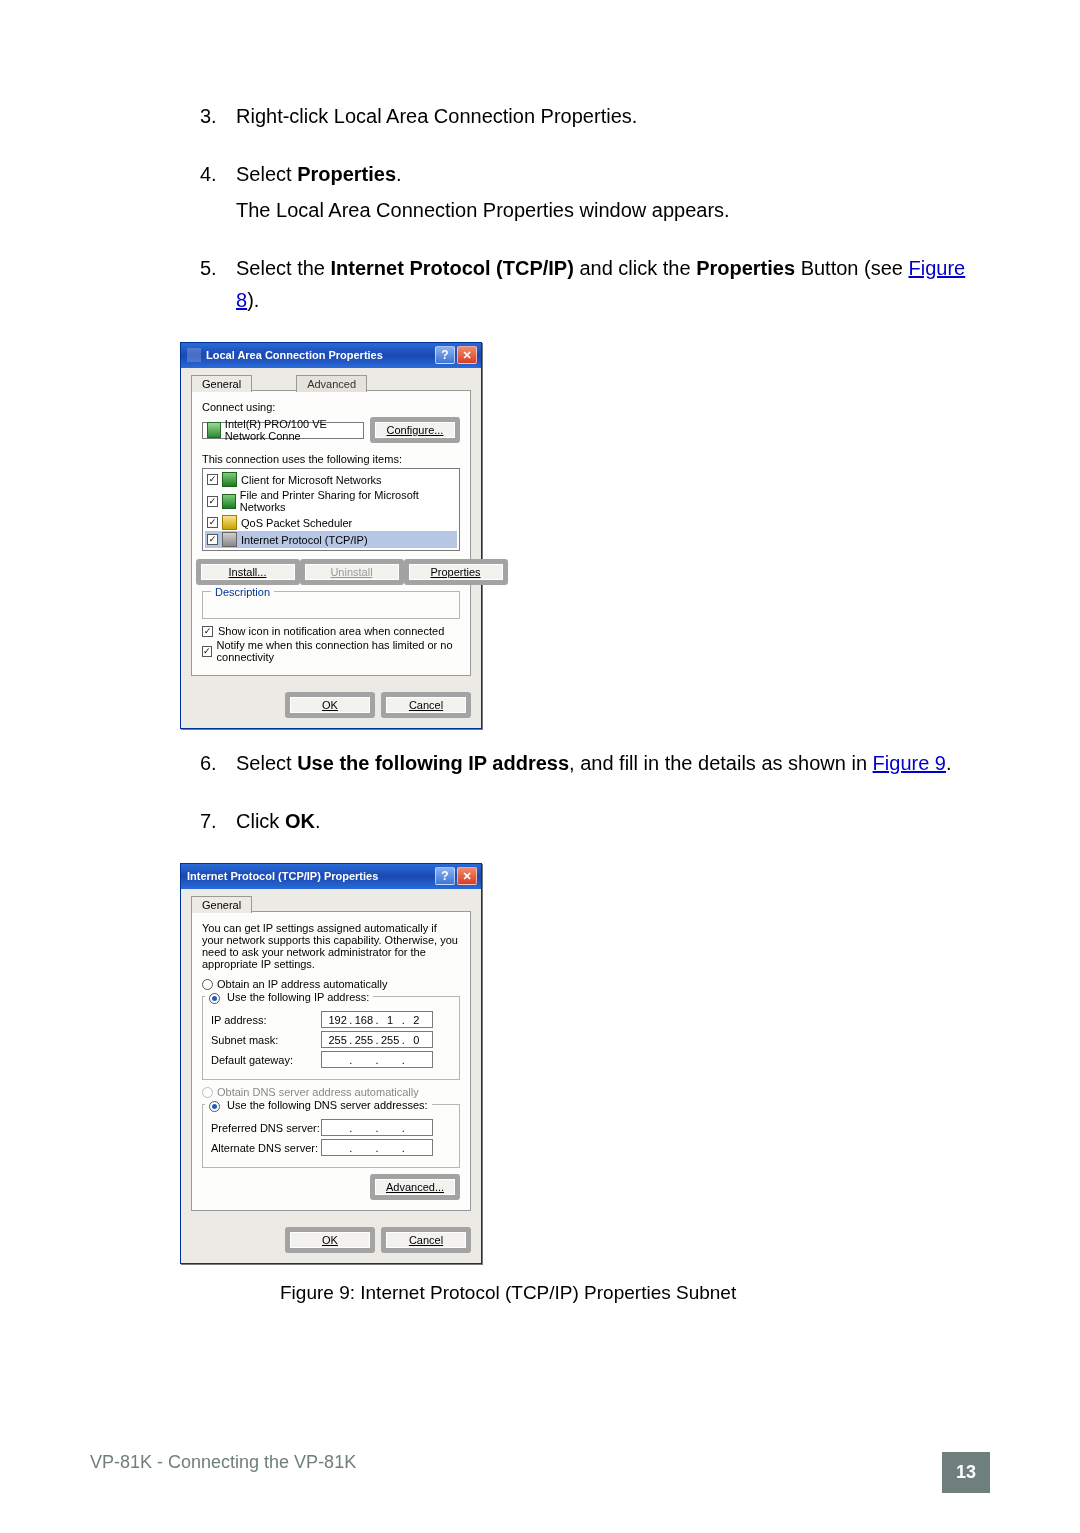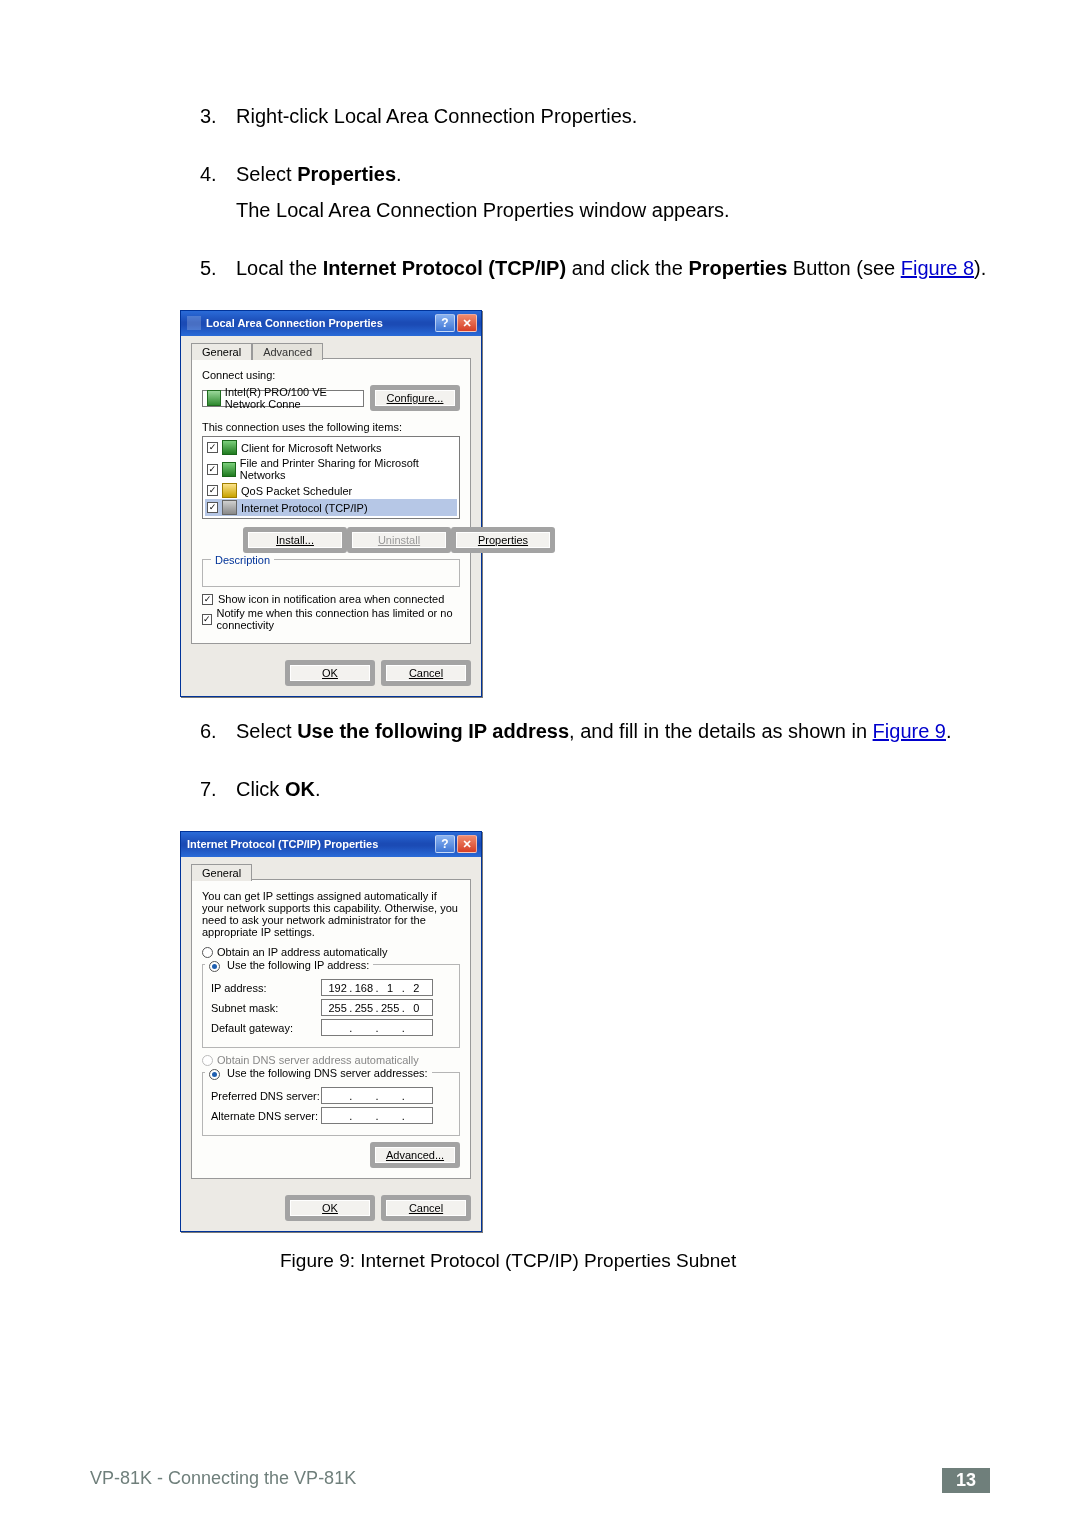--- a/index.html
+++ b/index.html
@@ -102,20 +102,21 @@
     background: linear-gradient(#f08b6d,#d63f27);
     color: #fff;
     font-size: 11px;
   }
   .xp-body {
     padding: 6px 10px 8px 10px;
   }
   .xp-tabs {
     display: flex;
     margin-bottom: -1px;
+    gap: 44px;
   }
   .xp-tab {
     border: 1px solid #999;
     border-bottom: none;
     padding: 2px 10px;
     background: #eceae5;
     font-size: 11px;
     position: relative;
     top: 1px;
   }
@@ -271,21 +272,21 @@
     display: flex;
     justify-content: space-between;
     font-size: 18px;
   }
   .footer-left { color: #6f7f7b; font-weight: normal; }
   .footer-page {
     background: #6f7f7b;
     color: #fff;
     width: 48px;
     text-align: center;
-    padding: 2px 0;
+    padding: 10px 0;
     font-weight: bold;
   }
 </style>
 </head>
 <body>
 
 <div class="page">
 
   <ol class="steps">
     <li>
@@ -295,21 +296,21 @@
     <li>
       <span class="num">4.</span>
       <span class="body">
         <span>Select </span><span class="bold">Properties</span><span>.</span>
         <div class="step-sub">The Local Area Connection Properties window appears.</div>
       </span>
     </li>
     <li>
       <span class="num">5.</span>
       <span class="body">
-        <span>Local the </span><span class="bold">Internet Protocol (TCP/IP)</span><span> and click the </span><span class="bold">Properties</span><span> Button (see </span><a href="#" class="fig-link">Figure 8</a><span>).</span>
+        <span>Select the </span><span class="bold">Internet Protocol (TCP/IP)</span><span> and click the </span><span class="bold">Properties</span><span> Button (see </span><a href="#" class="fig-link">Figure 8</a><span>).</span>
       </span>
     </li>
   </ol>
 
   <div class="figure-wrap">
     <div class="xp-dialog">
       <div class="xp-titlebar">
         <span class="xp-title-icon"></span>
         <span class="xp-title-text">Local Area Connection Properties</span>
         <div class="xp-title-buttons">
@@ -349,21 +350,21 @@
               <span class="xp-list-icon icon-qos"></span>
               <span>QoS Packet Scheduler</span>
             </div>
             <div class="item selected">
               <span class="xp-chk">✓</span>
               <span class="xp-list-icon icon-tcpip"></span>
               <span>Internet Protocol (TCP/IP)</span>
             </div>
           </div>
 
-          <div class="xp-row" style="justify-content:flex-start;padding-left:41px;">
+          <div class="xp-row" style="justify-content:center;padding-left:41px;">
             <div class="xp-btn" style="min-width:78px;">Install...</div>
             <div class="xp-btn disabled" style="min-width:78px;">Uninstall</div>
             <div class="xp-btn" style="min-width:78px;">Properties</div>
           </div>
 
           <div class="xp-group">
             <span class="xp-group-title">Description</span>
           </div>
 
           <div class="checkrow">

